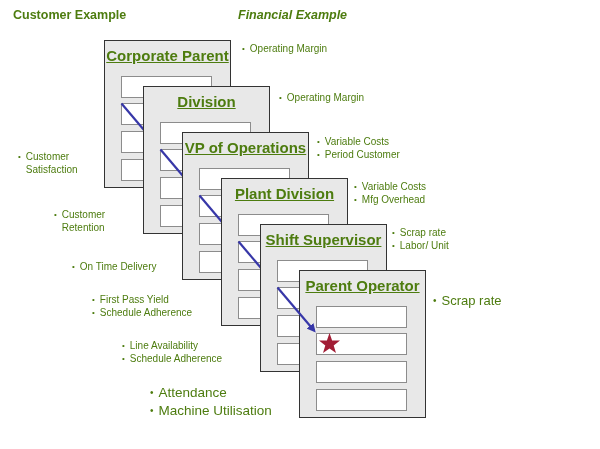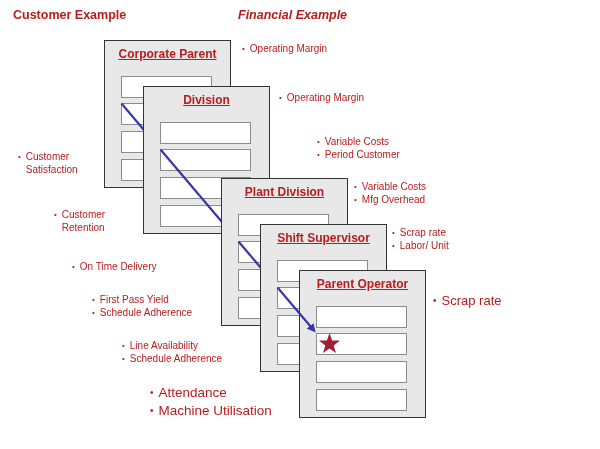--- a/index.html
+++ b/index.html
@@ -1,18 +1,18 @@
 <!DOCTYPE html>
 <html style="--arrow: #3737A8; --star: #A21D35; --card_bg: #E8E8E8; --card_border: #333333; --box_border: #8C8C8C;"><head>
 <meta charset="utf-8">
 <style>
   html,body{margin:0;padding:0;background:#fff;}
   .canvas{
     position:relative;width:576px;height:449px;background:#ffffff;
-    font-family:"Liberation Sans",sans-serif;color:#b91c1c;overflow:hidden;
+    font-family:"Liberation Sans",sans-serif;color:#4d7c0f;overflow:hidden;
   }
   
   .hdr{position:absolute;font-weight:bold;font-size:12.5px;white-space:nowrap;}
   .hdr-customer{left:13px;top:8px;}
   .hdr-financial{left:238px;top:8px;font-style:italic;}
   
   .label-group{position:absolute;font-size:10px;line-height:12.5px;}
   .label-item{display:flex;align-items:flex-start;white-space:nowrap;}
   .bullet{margin-right:5px;font-size:8px;line-height:inherit;}
   .wrap .label-text{white-space:normal;width:62px;}
@@ -38,21 +38,21 @@
     background:var(--card_bg,#E8E8E8);border:1.5px solid var(--card_border,#333);
   }
   .c1{left:104px;top:40px;}
   .c2{left:143px;top:86px;}
   .c3{left:182px;top:132px;}
   .c4{left:221px;top:178px;}
   .c5{left:260px;top:224px;}
   .c6{left:299px;top:270px;}
   .card-title{
     position:absolute;top:6px;left:0;right:0;text-align:center;
-    font-size:12px;font-weight:bold;text-decoration:underline;white-space:nowrap;
+    font-size:15px;font-weight:bold;text-decoration:underline;white-space:nowrap;
   }
   .box{
     position:absolute;left:16px;width:91px;height:22px;box-sizing:border-box;
     background:#ffffff;border:1.5px solid var(--box_border,#8C8C8C);
   }
   .b1{top:35px;} .b2{top:62px;} .b3{top:90px;} .b4{top:118px;}
   
   .seg{position:absolute;left:0;top:0;width:600px;height:449px;pointer-events:none;}
   .arrow-line{stroke:var(--arrow,#3737A8);stroke-width:2.2;fill:none;}
   .arrow-head{fill:var(--arrow,#3737A8);}
@@ -179,20 +179,27 @@
     <div class="card-title">Division</div>
     <div class="box b1"></div>
     <div class="box b2"></div>
     <div class="box b3"></div>
     <div class="box b4"></div>
   </div>
   <svg class="seg" viewBox="0 0 600 449">
     <line class="arrow-line" x1="160.5" y1="149.5" x2="199.5" y2="195.5"></line>
   </svg>
 
+  <div class="card c3">
+    <div class="card-title">VP of Operations</div>
+    <div class="box b1"></div>
+    <div class="box b2"></div>
+    <div class="box b3"></div>
+    <div class="box b4"></div>
+  </div>
   <svg class="seg" viewBox="0 0 600 449">
     <line class="arrow-line" x1="199.5" y1="195.5" x2="238.5" y2="241.5"></line>
   </svg>
 
   <div class="card c4">
     <div class="card-title">Plant Division</div>
     <div class="box b1"></div>
     <div class="box b2"></div>
     <div class="box b3"></div>
     <div class="box b4"></div>

